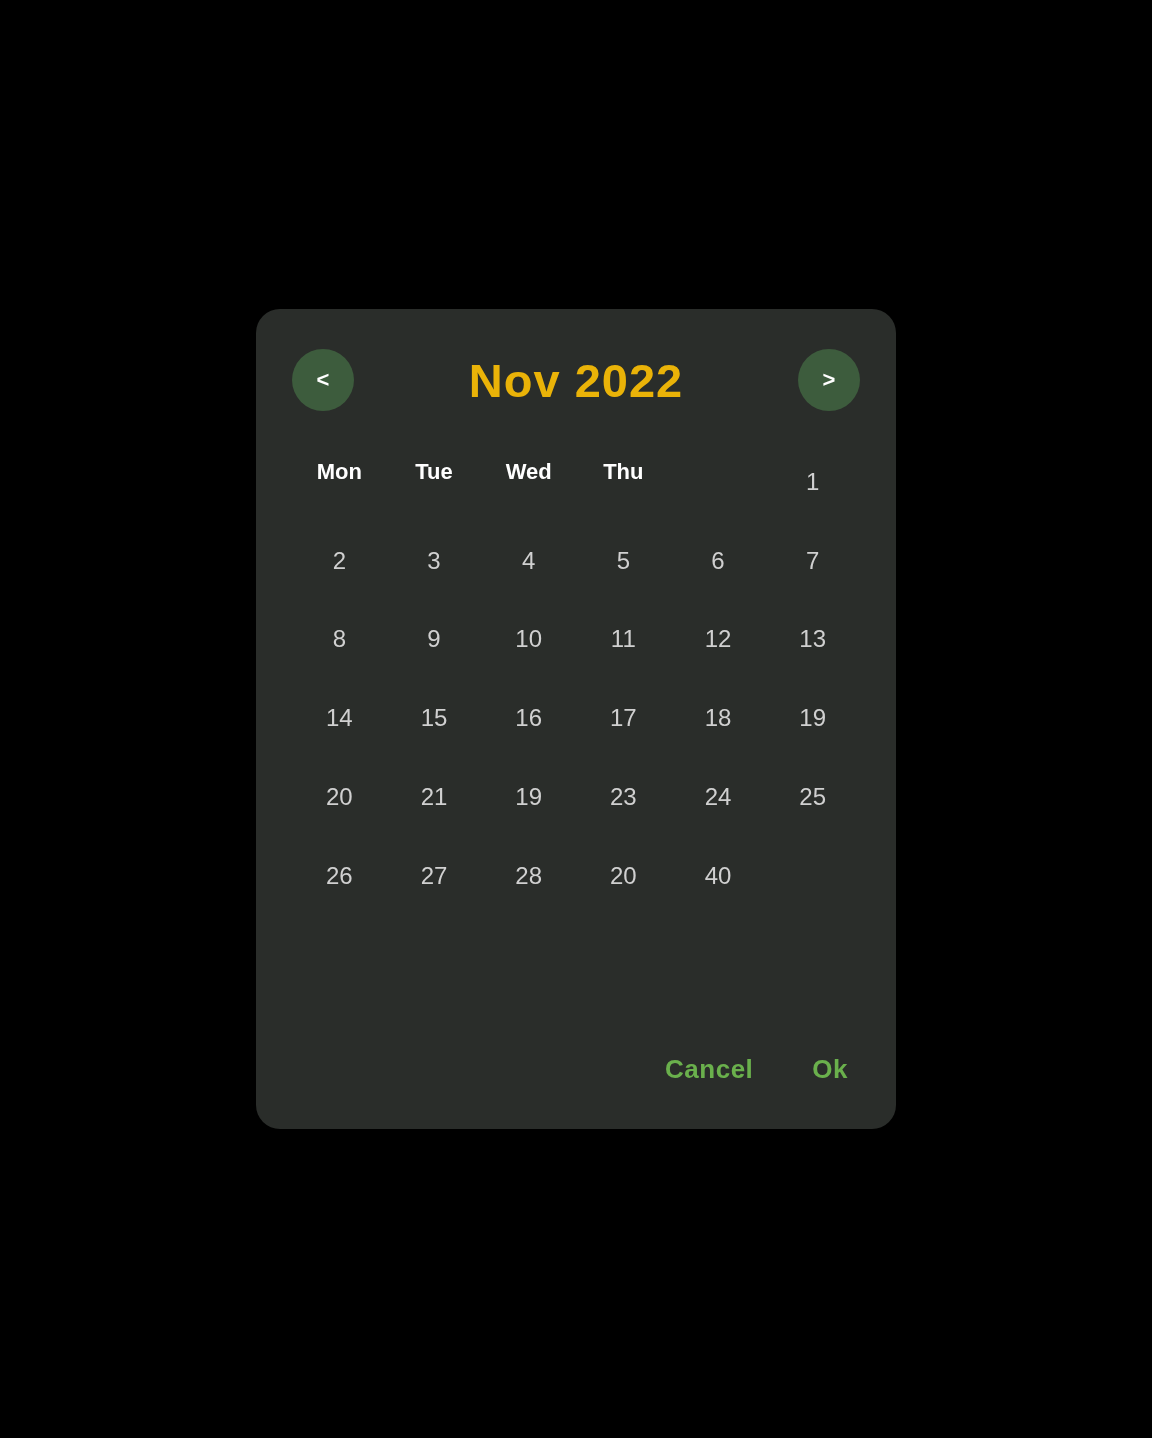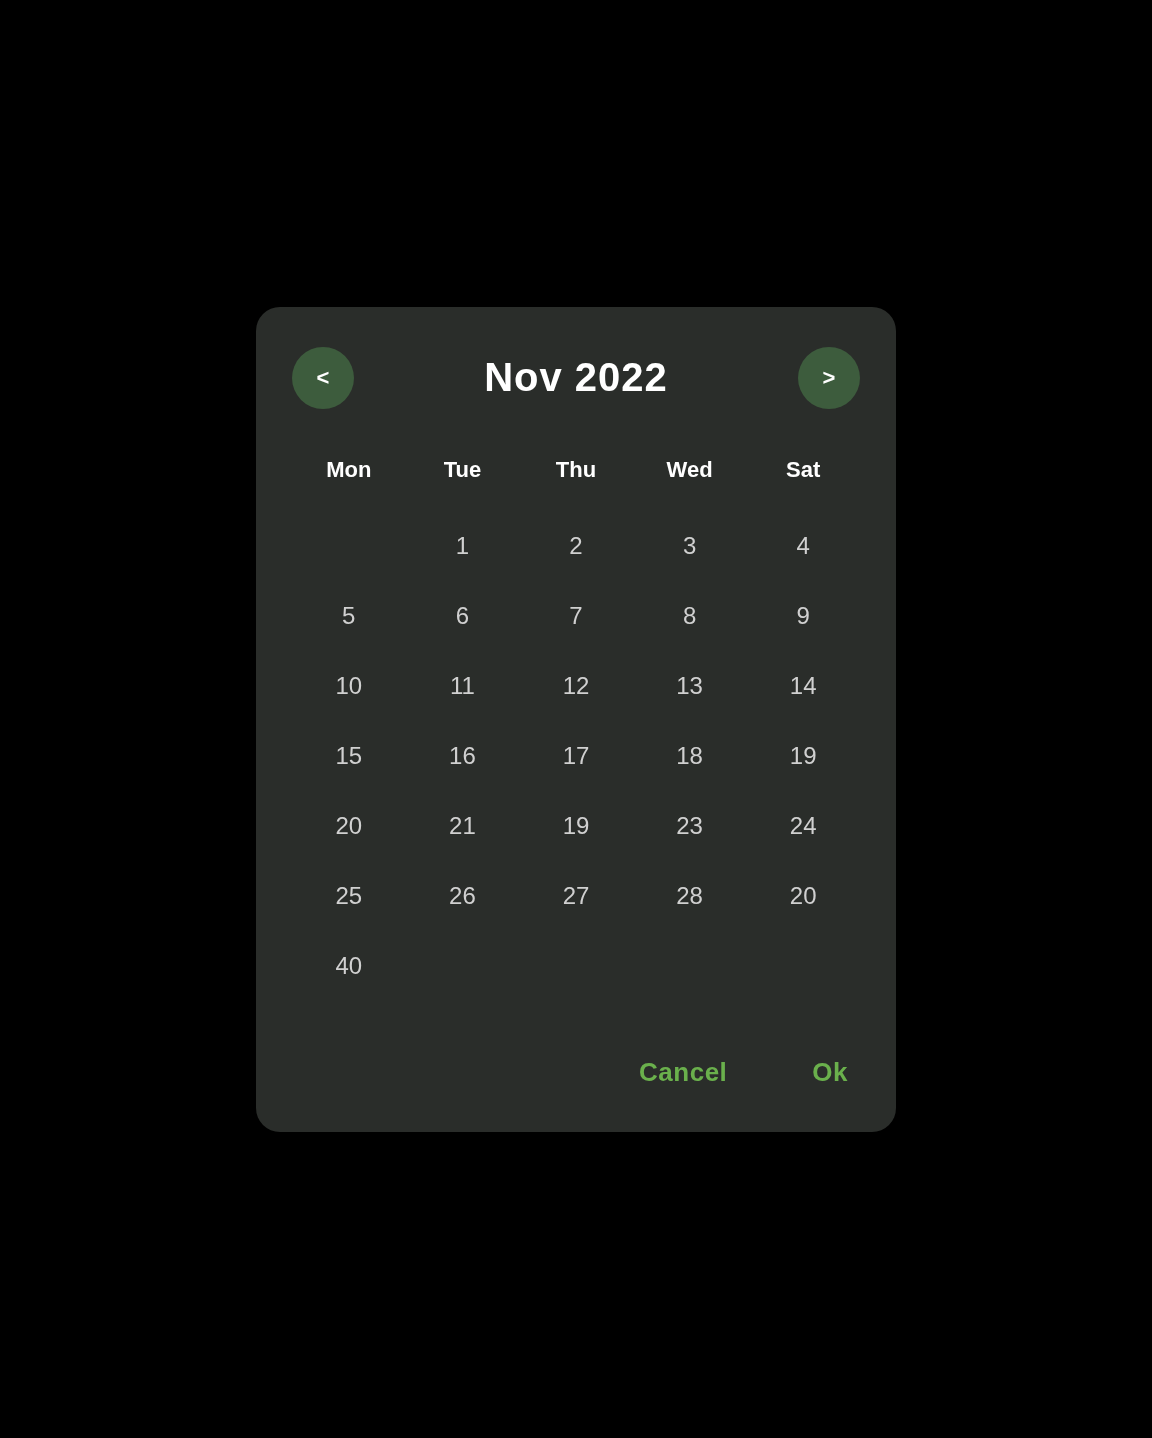--- a/index.html
+++ b/index.html
@@ -45,29 +45,29 @@
       cursor: pointer;
       display: flex;
       align-items: center;
       justify-content: center;
       color: #ffffff;
       font-size: 22px;
       font-weight: bold;
     }
 
     .month-year-title {
-      color: #ffffff;
-      font-size: 40px;
+      color: #eab308;
+      font-size: 47px;
       font-weight: 700;
       letter-spacing: 1px;
     }
 
     .calendar-grid {
       display: grid;
-      grid-template-columns: repeat(5, 1fr);
+      grid-template-columns: repeat(6, 1fr);
       gap: 0;
       flex: 1;
     }
 
     .day-header {
       color: #ffffff;
       font-size: 22px;
       font-weight: 600;
       text-align: center;
       padding: 12px 0 28px 0;
@@ -89,21 +89,21 @@
       margin: 8px auto;
     }
 
     .day-cell.empty {
       cursor: default;
     }
 
     .calendar-footer {
       display: flex;
       justify-content: flex-end;
-      gap: 61px;
+      gap: 35px;
       margin-top: 32px;
       padding-top: 16px;
     }
 
     .footer-button {
       background: none;
       border: none;
       color: #6ab04c;
       font-size: 26px;
       font-weight: 600;
@@ -119,23 +119,22 @@
   <div class="calendar-header">
     <button class="nav-button">&lt;</button>
     <span class="month-year-title">Nov  2022</span>
     <button class="nav-button">&gt;</button>
   </div>
 
   <div class="calendar-grid">
 
     <div class="day-header">Mon</div>
     <div class="day-header">Tue</div>
+    <div class="day-header">Wed</div>
     <div class="day-header">Thu</div>
-    <div class="day-header">Wed</div>
-    <div class="day-header">Sat</div>
 
     <div class="day-cell empty"></div>
     <div class="day-cell">1</div>
     <div class="day-cell">2</div>
     <div class="day-cell">3</div>
     <div class="day-cell">4</div>
     <div class="day-cell">5</div>
     <div class="day-cell">6</div>
 
     <div class="day-cell">7</div>

